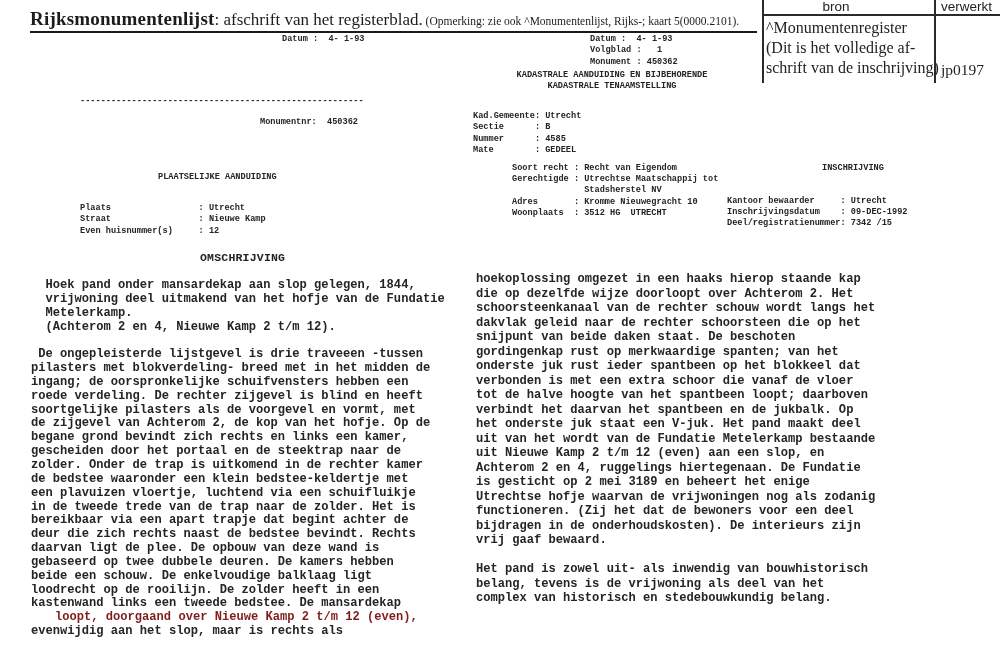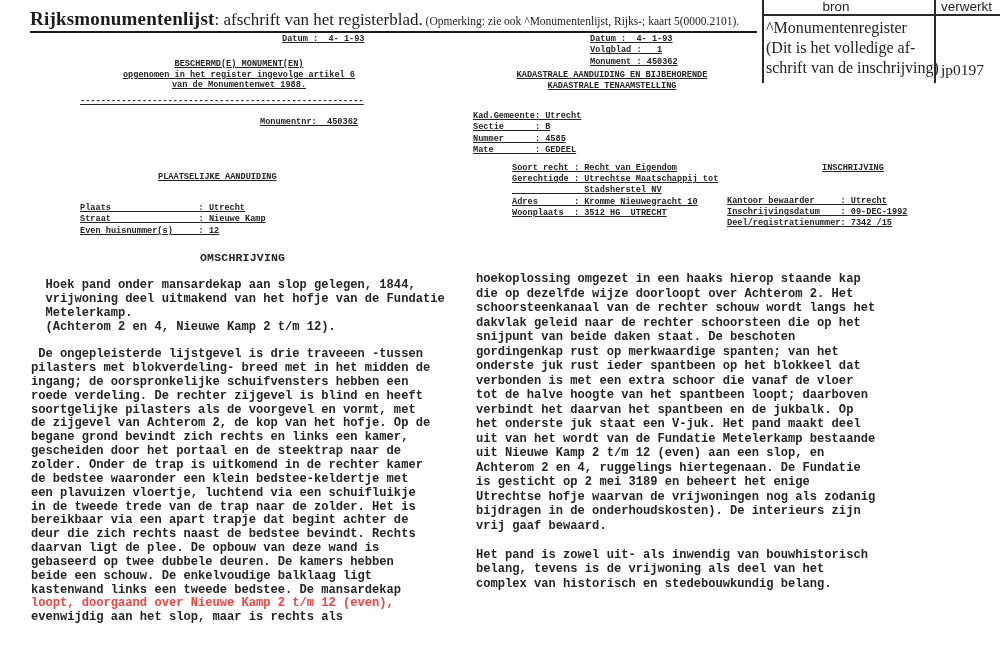--- a/index.html
+++ b/index.html
@@ -17,29 +17,29 @@
   
   .tbl-vline{position:absolute; top:0; width:2px; height:83px; background:#2a2a2a;}
   .tbl-hline{position:absolute; left:762px; top:14px; width:238px; height:2px; background:#2a2a2a;}
   .tbl-colhead{position:absolute; top:0; font:13.5px/14px "Liberation Sans", sans-serif; color:#222;}
   .tbl-colhead.c1{left:763px; width:146px; text-align:center;}
   .tbl-colhead.c2{left:941px;}
   .tbl-source{position:absolute; left:766px; top:18px; font:16px/20px "Liberation Serif", serif; white-space:pre; color:#222;}
   .tbl-processed{position:absolute; left:941px; top:61px; font:15.5px/18px "Liberation Serif", serif; color:#222;}
   
   .tw{position:absolute; white-space:pre; font-family:"Liberation Mono", monospace; font-weight:bold; color:#242424;}
-  .tw-sm{font-size:8.6px; line-height:11.4px;text-decoration:underline;}
+  .tw-sm{font-size:8.6px; line-height:11.4px;}
   .tw-md{font-size:11.5px; line-height:12px; letter-spacing:0.2px;}
   .tw-ctr{text-align:center; white-space:pre;}
   
   .bodycol{position:absolute; font-family:"Liberation Mono", monospace; font-weight:bold; color:#242424; font-size:12.1px;}
   .bodycol .tline{white-space:pre;}
   .bodycol.left{left:31px; top:279px; line-height:13.85px; width:440px;}
   .bodycol.right{left:476px; top:272px; line-height:14.5px; width:440px;}
-  .bodycol .tline.faded{color:#ef4444;}
+  .bodycol .tline.faded{color:#7f1d1d;margin-left:24px;}
 </style>
 </head>
 <body>
 
 <div class="page">
 
   <div class="masthead">
     <span class="title-bold">Rijksmonumentenlijst</span><span class="title-rest">: afschrift van het registerblad.</span><span class="title-note"> (Opmerking: zie ook ^Monumentenlijst, Rijks-; kaart 5(0000.2101).</span>
   </div>
   <div class="title-rule"></div>
@@ -48,23 +48,20 @@
   <div class="tbl-vline" style="left:934px;"></div>
   <div class="tbl-hline"></div>
   <div class="tbl-colhead c1">bron</div>
   <div class="tbl-colhead c2">verwerkt</div>
   <div class="tbl-source">^Monumentenregister
 (Dit is het volledige af-
 schrift van de inschrijving)</div>
   <div class="tbl-processed">jp0197</div>
 
   <div class="tw tw-sm" style="left:282px; top:34px;">Datum :  4- 1-93</div>
-  <div class="tw tw-sm tw-ctr" style="left:98px; top:59px; width:282px; line-height:10.7px;">BESCHERMD(E) MONUMENT(EN)
-opgenomen in het register ingevolge artikel 6
-van de Monumentenwet 1988.</div>
   <div class="tw tw-sm" style="left:80px; top:96px;">-------------------------------------------------------</div>
   <div class="tw tw-sm" style="left:260px; top:117px;">Monumentnr:  450362</div>
 
   <div class="tw tw-sm" style="left:158px; top:172px;">PLAATSELIJKE AANDUIDING</div>
   <div class="tw tw-sm" style="left:80px; top:203px;">Plaats                 : Utrecht
 Straat                 : Nieuwe Kamp
 Even huisnummer(s)     : 12</div>
 
   <div class="tw tw-sm" style="left:590px; top:34px; line-height:11.4px;">Datum :  4- 1-93
 Volgblad :   1
@@ -103,20 +100,21 @@
       <div class="tline">gescheiden door het portaal en de steektrap naar de</div>
       <div class="tline">zolder. Onder de trap is uitkomend in de rechter kamer</div>
       <div class="tline">de bedstee waaronder een klein bedstee-keldertje met</div>
       <div class="tline">een plavuizen vloertje, luchtend via een schuifluikje</div>
       <div class="tline">in de tweede trede van de trap naar de zolder. Het is</div>
       <div class="tline">bereikbaar via een apart trapje dat begint achter de</div>
       <div class="tline">deur die zich rechts naast de bedstee bevindt. Rechts</div>
       <div class="tline">daarvan ligt de plee. De opbouw van deze wand is</div>
       <div class="tline">gebaseerd op twee dubbele deuren. De kamers hebben</div>
       <div class="tline">beide een schouw. De enkelvoudige balklaag ligt</div>
+      <div class="tline">loodrecht op de rooilijn. De zolder heeft in een</div>
       <div class="tline">kastenwand links een tweede bedstee. De mansardekap</div>
       <div class="tline faded">loopt, doorgaand over Nieuwe Kamp 2 t/m 12 (even),</div>
       <div class="tline">evenwijdig aan het slop, maar is rechts als</div>
     </div>
   <div class="bodycol right">
       <div class="tline">hoekoplossing omgezet in een haaks hierop staande kap</div>
       <div class="tline">die op dezelfde wijze doorloopt over Achterom 2. Het</div>
       <div class="tline">schoorsteenkanaal van de rechter schouw wordt langs het</div>
       <div class="tline">dakvlak geleid naar de rechter schoorsteen die op het</div>
       <div class="tline">snijpunt van beide daken staat. De beschoten</div>
@@ -124,20 +122,21 @@
       <div class="tline">onderste juk rust ieder spantbeen op het blokkeel dat</div>
       <div class="tline">verbonden is met een extra schoor die vanaf de vloer</div>
       <div class="tline">tot de halve hoogte van het spantbeen loopt; daarboven</div>
       <div class="tline">verbindt het daarvan het spantbeen en de jukbalk. Op</div>
       <div class="tline">het onderste juk staat een V-juk. Het pand maakt deel</div>
       <div class="tline">uit van het wordt van de Fundatie Metelerkamp bestaande</div>
       <div class="tline">uit Nieuwe Kamp 2 t/m 12 (even) aan een slop, en</div>
       <div class="tline">Achterom 2 en 4, ruggelings hiertegenaan. De Fundatie</div>
       <div class="tline">is gesticht op 2 mei 3189 en beheert het enige</div>
       <div class="tline">Utrechtse hofje waarvan de vrijwoningen nog als zodanig</div>
+      <div class="tline">functioneren. (Zij het dat de bewoners voor een deel</div>
       <div class="tline">bijdragen in de onderhoudskosten). De interieurs zijn</div>
       <div class="tline">vrij gaaf bewaard.</div>
       <div class="tline">&nbsp;</div>
       <div class="tline">Het pand is zowel uit- als inwendig van bouwhistorisch</div>
       <div class="tline">belang, tevens is de vrijwoning als deel van het</div>
       <div class="tline">complex van historisch en stedebouwkundig belang.</div>
     </div>
 
 </div>
 

